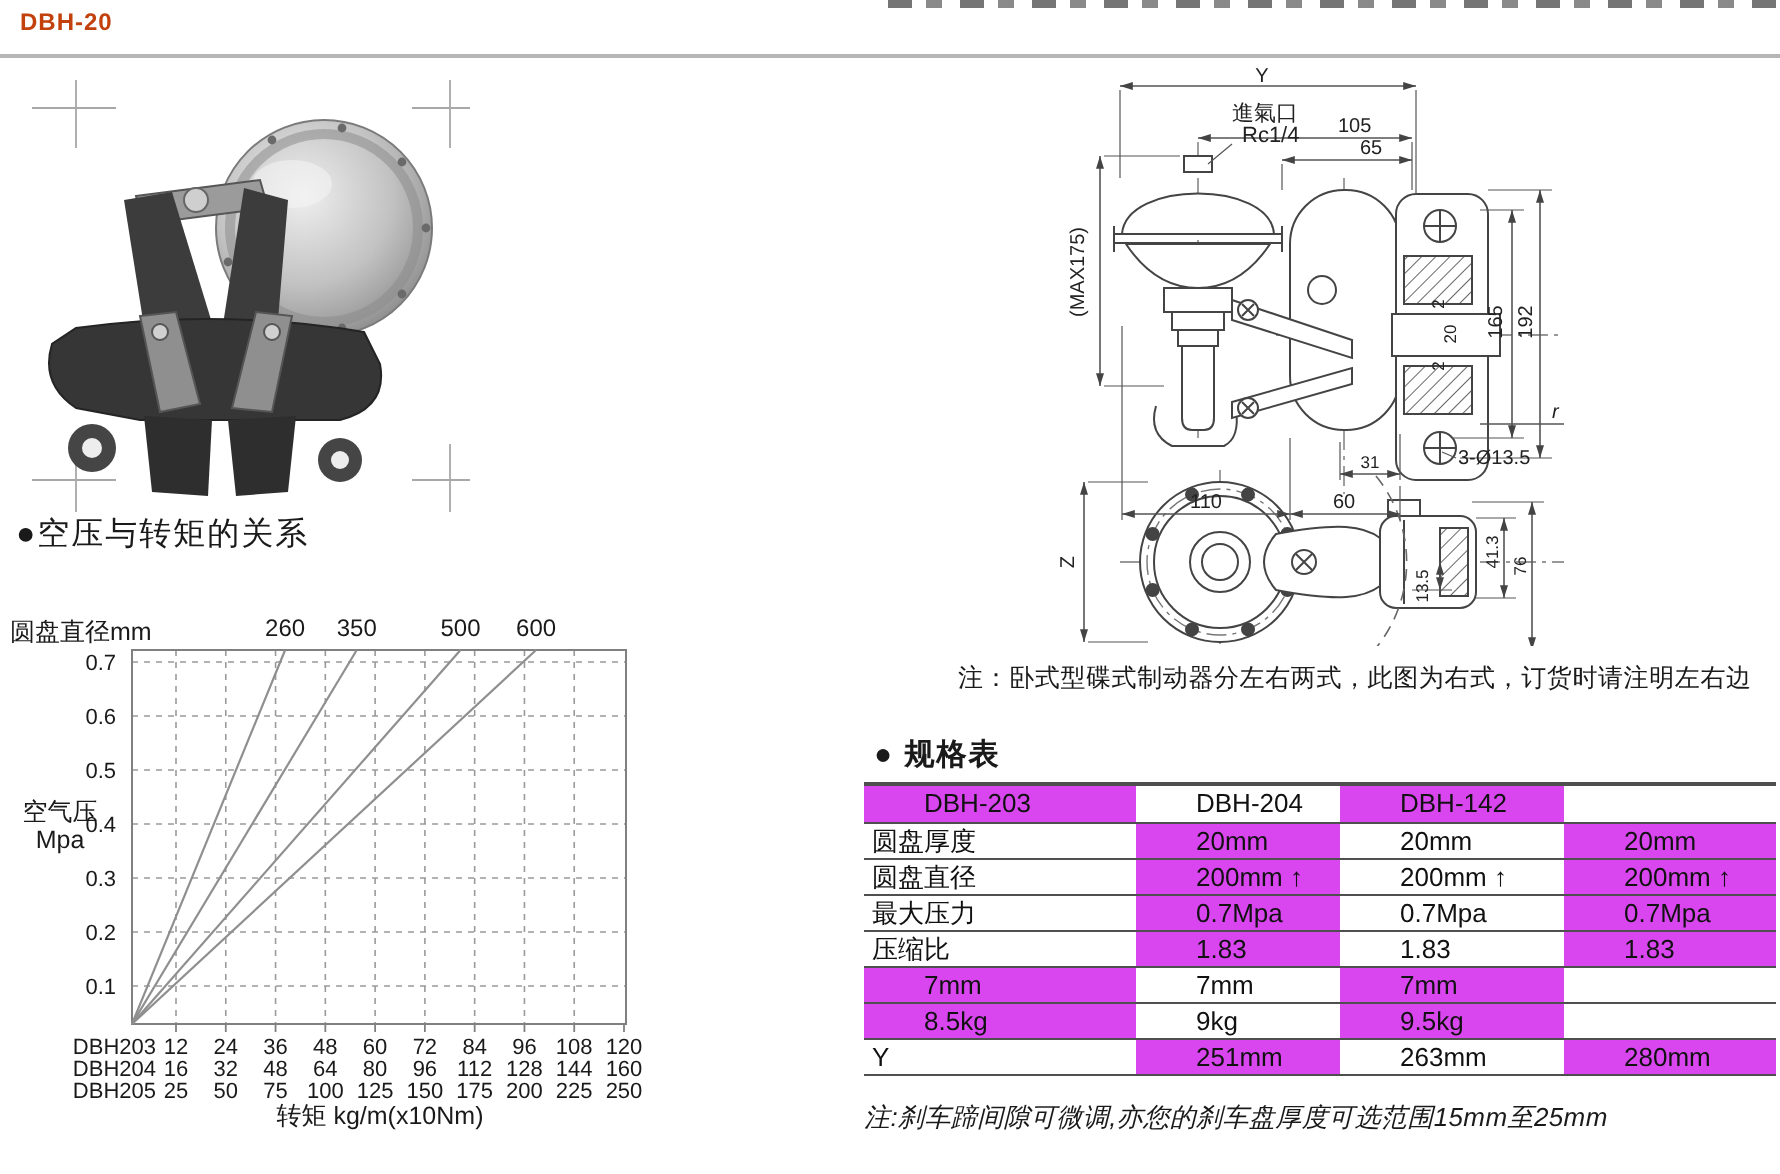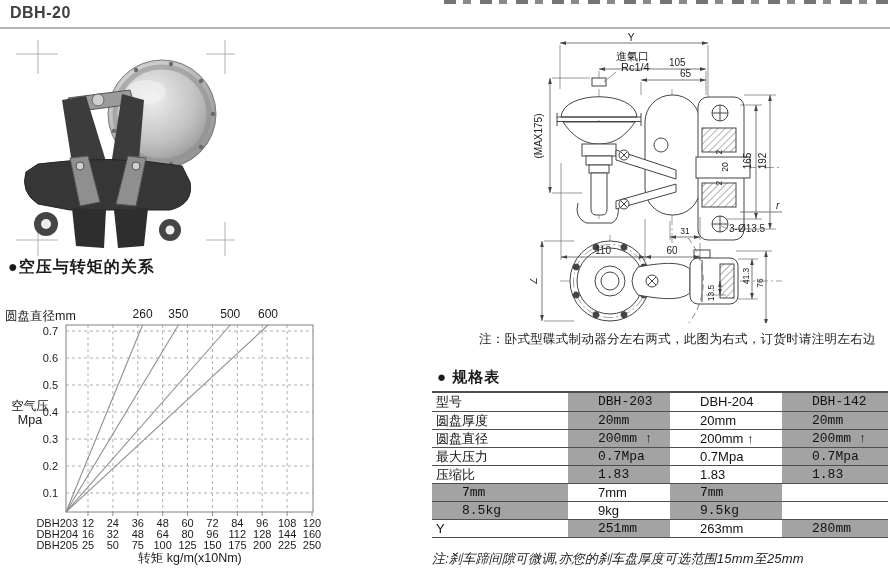--- a/index.html
+++ b/index.html
@@ -1,25 +1,25 @@
 <!DOCTYPE html>
 <html><head>
 <meta charset="utf-8">
 <style>
   html,body{margin:0;padding:0;}
   body{
     width:890px;height:587px;position:relative;overflow:hidden;background:#fff;
     font-family:"Liberation Sans","DejaVu Sans",sans-serif;color:#1a1a1a;
   }
   .abs{position:absolute;}
-  .title{left:10px;top:4px;font-size:16px;font-weight:700;letter-spacing:.5px;color:#404040;}
+  .title{left:10px;top:4px;font-size:12px;font-weight:700;letter-spacing:.5px;color:#c2410c;}
   .rule{left:0;top:27px;width:890px;height:2px;background:#b5b5b5;}
   .remnant{left:444px;top:0;width:444px;height:4px;opacity:.7;
     background:repeating-linear-gradient(90deg,#3a3a3a 0 12px,transparent 12px 19px,#575757 19px 27px,transparent 27px 36px);}
-  .chart-heading{left:8px;top:257px;font-size:16px;font-weight:700;letter-spacing:1px;}
+  .chart-heading{left:8px;top:257px;font-size:16px;font-weight:400;letter-spacing:1px;}
   .spec-heading{left:437px;top:368px;font-size:15px;font-weight:700;letter-spacing:1px;}
   .note1{left:444px;top:331px;font-size:12.5px;white-space:nowrap;letter-spacing:.3px;margin-left:35px;}
   .note2{left:432px;top:550px;font-size:13px;white-space:nowrap;letter-spacing:.2px;font-style:italic;}
   #photo{left:10px;top:40px;}
   #drawing{left:530px;top:33px;}
   #chart-svg{left:0;top:300px;}
   
   #chart-svg text{font-family:"Liberation Sans","DejaVu Sans",sans-serif;fill:#1a1a1a;}
   #chart-svg .tick{font-size:11px;}
   #chart-svg .dlab{font-size:12px;}
@@ -38,21 +38,21 @@
   #drawing text{font-family:"Liberation Sans","DejaVu Sans",sans-serif;fill:#222;font-size:10px;}
   #drawing .cjk{font-size:11px;}
   #drawing .sm{font-size:8.5px;}
   
   .spec{left:432px;top:391px;width:456px;font-size:13px;color:#111;}
   .trow{display:grid;grid-template-columns:136px 102px 112px 106px;border-bottom:1px solid #4f4f4f;height:17px;line-height:17px;}
   .thead{border-top:2px solid #4f4f4f;height:18px;line-height:18px;}
   .tc{overflow:hidden;white-space:nowrap;}
   .lbl{padding-left:4px;}
   .val{padding-left:30px;}
-  .g{background:#a3a3a3;font-family:Liberation Mono, monospace;}
+  .g{background:#d946ef;}
 </style>
 </head>
 <body>
 
 <div class="abs title">DBH-20</div>
 <div class="abs rule"></div>
 <div class="abs remnant"></div>
 
 <svg id="photo" class="abs" width="225" height="220" viewBox="0 0 225 220">
   <defs>
@@ -323,21 +323,20 @@
     <text x="212.44444444444446" y="249" class="tick" text-anchor="middle">150</text>
     <text x="237.33333333333334" y="249" class="tick" text-anchor="middle">175</text>
     <text x="262.22222222222223" y="249" class="tick" text-anchor="middle">200</text>
     <text x="287.1111111111111" y="249" class="tick" text-anchor="middle">225</text>
     <text x="312" y="249" class="tick" text-anchor="middle">250</text>
   </svg>
 
 <div class="abs spec-heading">● 规格表</div>
 <div class="abs spec">
   <div class="trow thead">
-    <div class="tc lbl">型号</div>
     <div class="tc val g">DBH-203</div>
     <div class="tc val">DBH-204</div>
     <div class="tc val g">DBH-142</div>
   </div>
   <div class="trow">
     <div class="tc lbl">圆盘厚度</div>
     <div class="tc val g">20mm</div>
     <div class="tc val">20mm</div>
     <div class="tc val g">20mm</div>
   </div>

